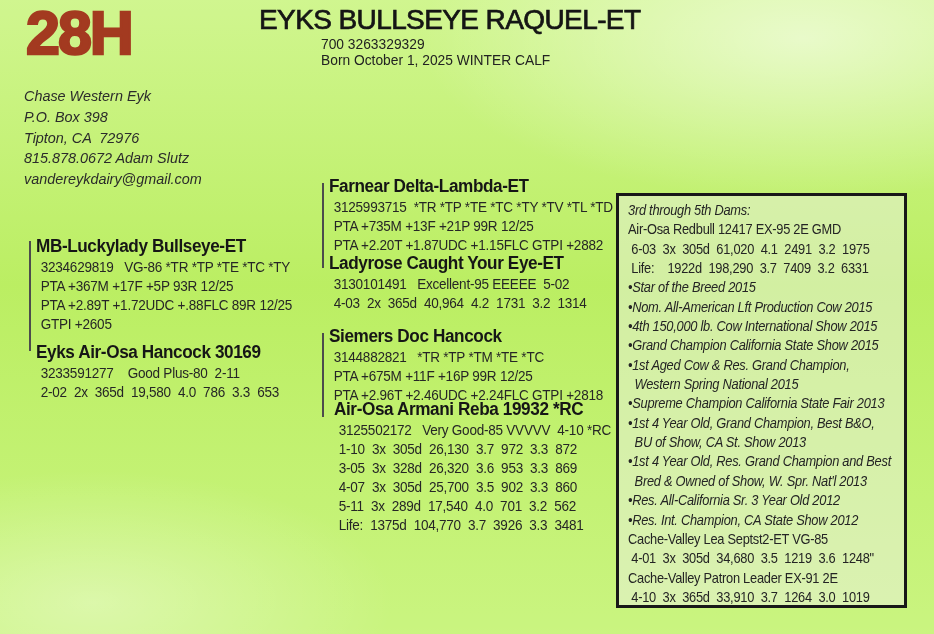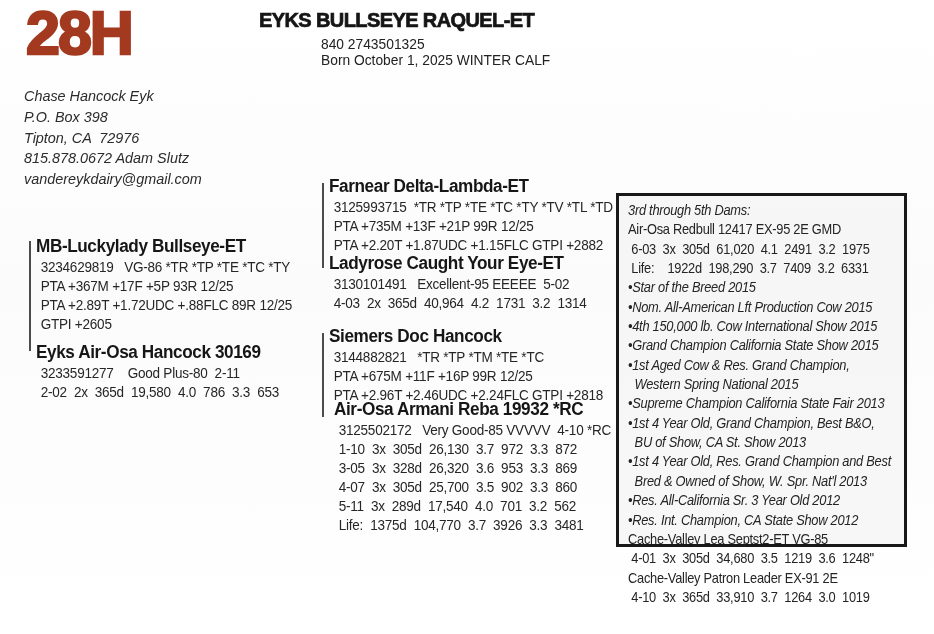--- a/index.html
+++ b/index.html
@@ -1,39 +1,39 @@
 <!DOCTYPE html>
 <html><head>
 <meta charset="utf-8">
 <style>
   html,body { margin:0; padding:0; background:#d8d8d8; }
   .page {
     position:relative; width:934px; height:634px; overflow:hidden;
-    background:#ffffff;
+    background:#bef264;
     font-family:"Liberation Sans", sans-serif;
     color:#1e1e1e;
   }
   .page::before {
     content:""; position:absolute; inset:0; pointer-events:none;
     background:
       radial-gradient(ellipse 620px 260px at 86% 6%, rgba(255,255,255,.55), rgba(255,255,255,0) 62%),
       radial-gradient(ellipse 500px 220px at 10% 95%, rgba(255,255,255,.35), rgba(255,255,255,0) 60%),
       linear-gradient(180deg, rgba(255,255,255,.28), rgba(0,0,0,.015) 45%, rgba(255,255,255,.18));
   }
   .abs { position:absolute; }
 
   .tag {
     left:26px; top:-2px;
     font-size:61px; line-height:70px; font-weight:bold;
     letter-spacing:-2px;
     -webkit-text-stroke:2.4px currentColor;
   }
   .title {
     left:259px; top:4px; margin:0;
-    font-size:20px; line-height:32px; font-weight:bold;
+    font-size:28px; line-height:32px; font-weight:normal;
     letter-spacing:-0.6px; color:#151515;
     -webkit-text-stroke:0.7px currentColor;
     white-space:pre;
   }
   .subhead { left:321px; top:37px; font-size:13.8px; line-height:16px; color:#222; }
   .subhead div { white-space:pre; }
 
   .contact { left:24px; top:86px; font-style:italic; font-size:14.4px; line-height:20.8px; color:#2b2b2b; }
   .contact div { white-space:pre; }
 
@@ -44,21 +44,21 @@
   }
   .animal .pl {
     font-size:14.4px; line-height:19px; white-space:pre; color:#262626;
     letter-spacing:-0.25px; padding-left:5px;
     transform:scaleX(.94); transform-origin:0 0;
   }
 
   .bracket { width:0; border-left:2.4px solid #4c4c4c; }
 
   .dams-box {
-    left:616px; top:193px; width:291px; height:354px;
+    left:616px; top:193px; width:291px; height:415px;
     border:3px solid #181818; box-sizing:border-box;
     padding:5px 2px 0 9px;
     background:rgba(240,240,239,.45);
   }
   .dams-box .bx {
     font-size:14.6px; line-height:19.35px; white-space:pre; color:#242424;
     letter-spacing:-0.3px;
     transform:scaleX(.88); transform-origin:0 0;
   }
   .dams-box .it { font-style:italic; }
@@ -66,26 +66,26 @@
 </head>
 <body>
 
 <div class="page">
 
   <div class="abs tag" style="color:#a33a20;">28H</div>
 
   <h1 class="abs title">EYKS BULLSEYE RAQUEL-ET</h1>
 
   <div class="abs subhead">
-    <div>840 2743501325</div>
+    <div>700 3263329329</div>
     <div>Born October 1, 2025 WINTER CALF</div>
   </div>
 
   <div class="abs contact">
-    <div>Chase Hancock Eyk</div>
+    <div>Chase Western Eyk</div>
     <div>P.O. Box 398</div>
     <div>Tipton, CA  72976</div>
     <div>815.878.0672 Adam Slutz</div>
     <div>vandereykdairy@gmail.com</div>
   </div>
 
   <div class="abs bracket" style="left:29px; top:241px; height:110px;"></div>
   <div class="abs bracket" style="left:322px; top:183px; height:85px;"></div>
   <div class="abs bracket" style="left:322px; top:333px; height:84px;"></div>
 

